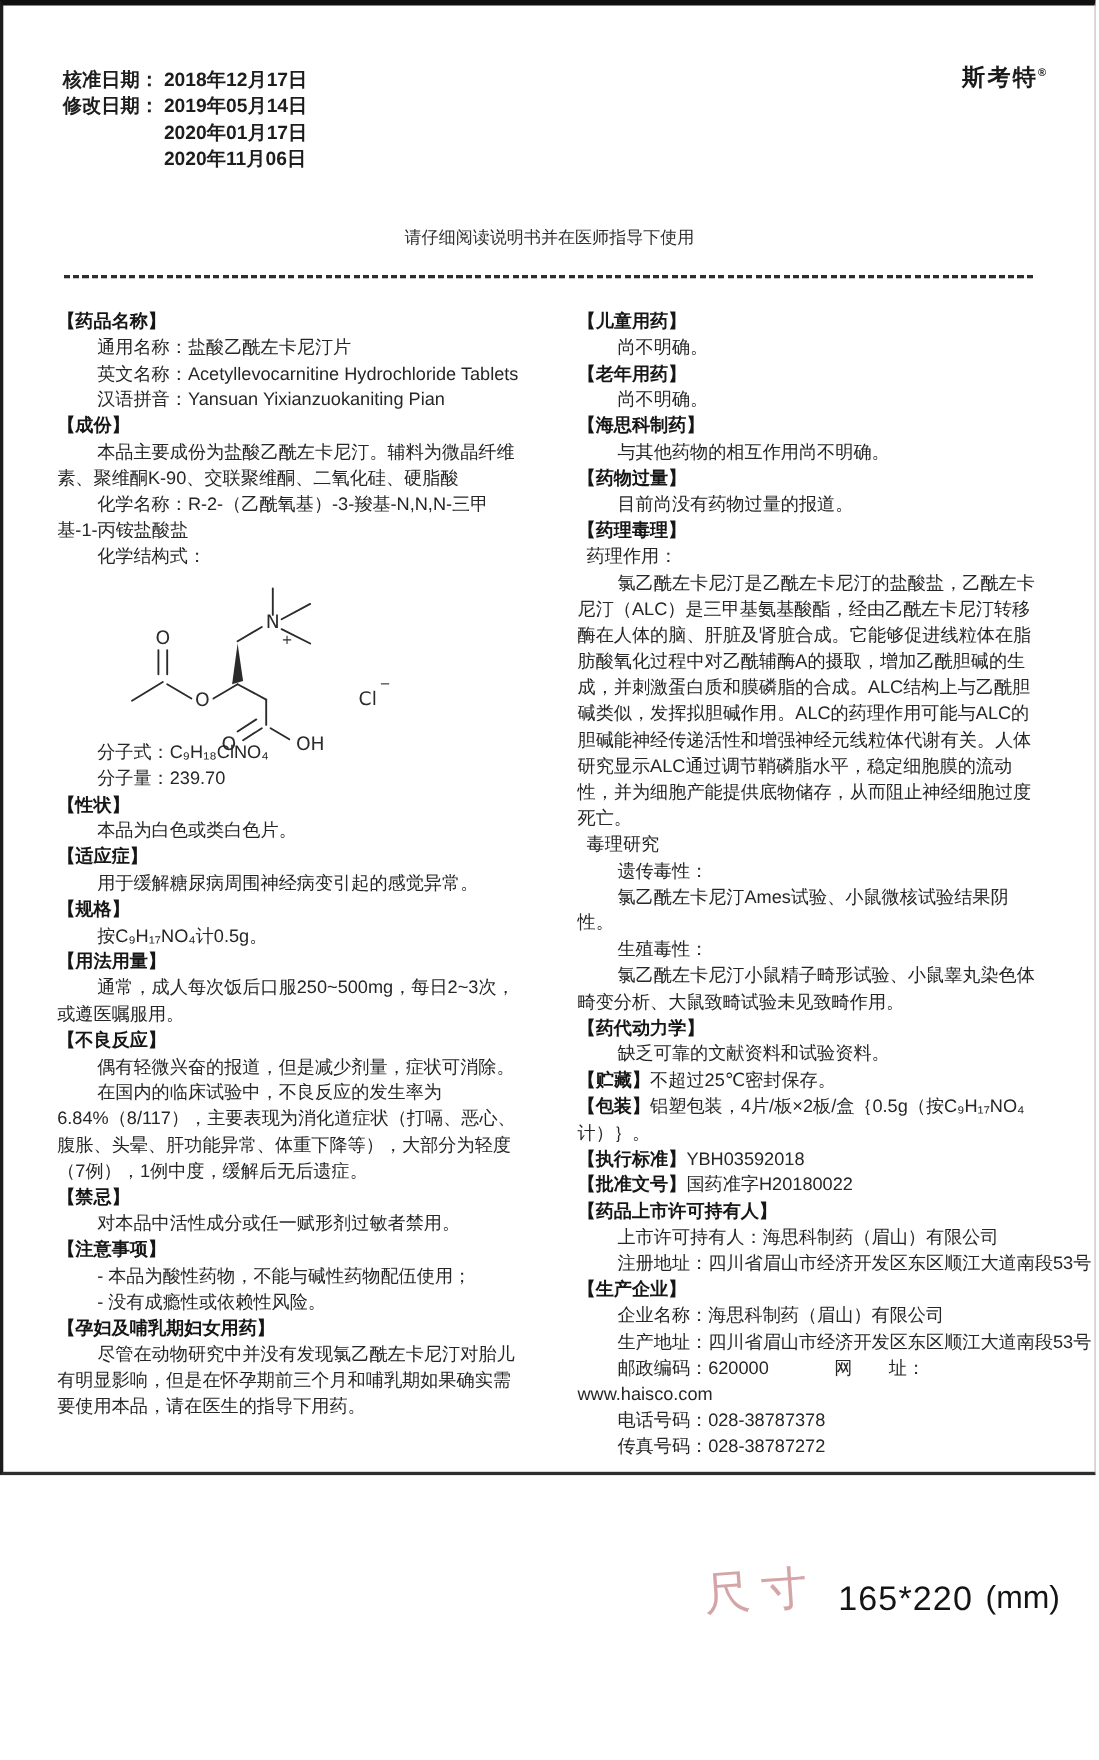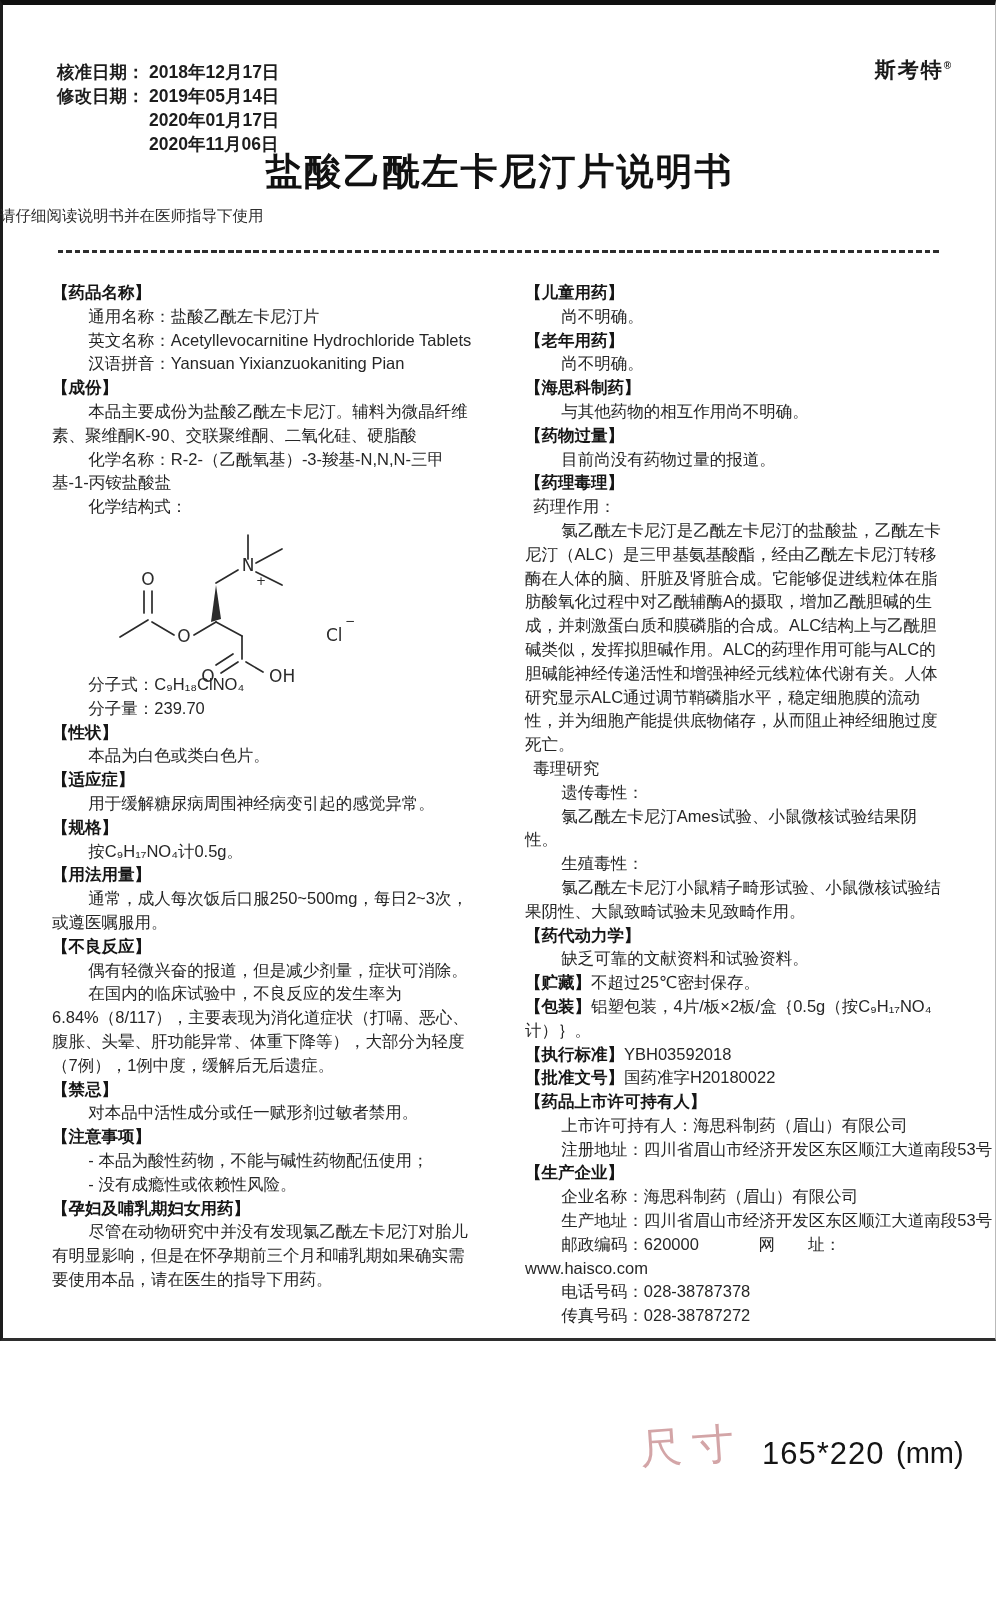--- a/index.html
+++ b/index.html
@@ -32,21 +32,21 @@
     font-size:21px;font-weight:bold;color:#1a1a1a;letter-spacing:2px;
   }
   .brand .reg{font-size:10px;vertical-align:super;letter-spacing:0;}
   .doc-title{
     position:absolute;left:0;right:0;top:147px;
     text-align:center;font-size:37px;font-weight:bold;
     letter-spacing:2px;color:#111;
   }
   .doc-subtitle{
     position:absolute;left:0;right:0;top:206px;
-    text-align:left;font-size:15.5px;color:#2e2e2e;
+    text-align:center;font-size:15.5px;color:#2e2e2e;
   }
   .divider{
     position:absolute;left:58px;right:58px;top:250px;height:3px;
     background:repeating-linear-gradient(90deg,#2e2e2e 0 5.5px,transparent 5.5px 8.5px);
   }
   .columns{
     position:absolute;left:52px;top:281px;width:897px;
     display:flex;gap:49px;
     font-size:16.5px;line-height:23.8px;color:#262626;justify-content:flex-end;
   }
@@ -99,21 +99,20 @@
       <div class="date-row">
         <span class="date-label"></span>
         <span>2020年11月06日</span>
       </div>
     </div>
 
   <div class="brand">
     <span>斯考特</span><span class="reg">®</span>
   </div>
 
-  <div class="doc-title">盐酸乙酰左卡尼汀片说明书</div>
   <div class="doc-subtitle">请仔细阅读说明书并在医师指导下使用</div>
   <div class="divider"></div>
 
   <div class="columns">
     <div class="col" id="col-left">
         <section>
           <div class="sec-heading">【药品名称】</div>
           <p class="para indent">通用名称：盐酸乙酰左卡尼汀片</p>
           <p class="para indent nowrap">英文名称：Acetyllevocarnitine Hydrochloride Tablets</p>
           <p class="para indent">汉语拼音：Yansuan Yixianzuokaniting Pian</p>
@@ -206,21 +205,21 @@
           <p class="para indent">目前尚没有药物过量的报道。</p>
         </section>
         <section>
           <div class="sec-heading">【药理毒理】</div>
           <p class="para half">药理作用：</p>
           <p class="para indent">氯乙酰左卡尼汀是乙酰左卡尼汀的盐酸盐，乙酰左卡尼汀（ALC）是三甲基氨基酸酯，经由乙酰左卡尼汀转移酶在人体的脑、肝脏及肾脏合成。它能够促进线粒体在脂肪酸氧化过程中对乙酰辅酶A的摄取，增加乙酰胆碱的生成，并刺激蛋白质和膜磷脂的合成。ALC结构上与乙酰胆碱类似，发挥拟胆碱作用。ALC的药理作用可能与ALC的胆碱能神经传递活性和增强神经元线粒体代谢有关。人体研究显示ALC通过调节鞘磷脂水平，稳定细胞膜的流动性，并为细胞产能提供底物储存，从而阻止神经细胞过度死亡。</p>
           <p class="para half">毒理研究</p>
           <p class="para indent">遗传毒性：</p>
           <p class="para indent">氯乙酰左卡尼汀Ames试验、小鼠微核试验结果阴性。</p>
           <p class="para indent">生殖毒性：</p>
-          <p class="para indent">氯乙酰左卡尼汀小鼠精子畸形试验、小鼠微核试验结果阴性、大鼠致畸试验未见致畸作用。</p>
+          <p class="para indent">氯乙酰左卡尼汀小鼠精子畸形试验、小鼠睾丸染色体畸变分析、大鼠致畸试验未见致畸作用。</p>
         </section>
         <section>
           <div class="sec-heading">【药代动力学】</div>
           <p class="para indent">缺乏可靠的文献资料和试验资料。</p>
         </section>
         <section>
           <p class="para"><span class="inline-heading">【贮藏】</span><span>不超过25℃密封保存。</span></p>
         </section>
         <section>
           <p class="para"><span class="inline-heading">【包装】</span><span>铝塑包装，4片/板×2板/盒｛0.5g（按C₉H₁₇NO₄计）｝。</span></p>

